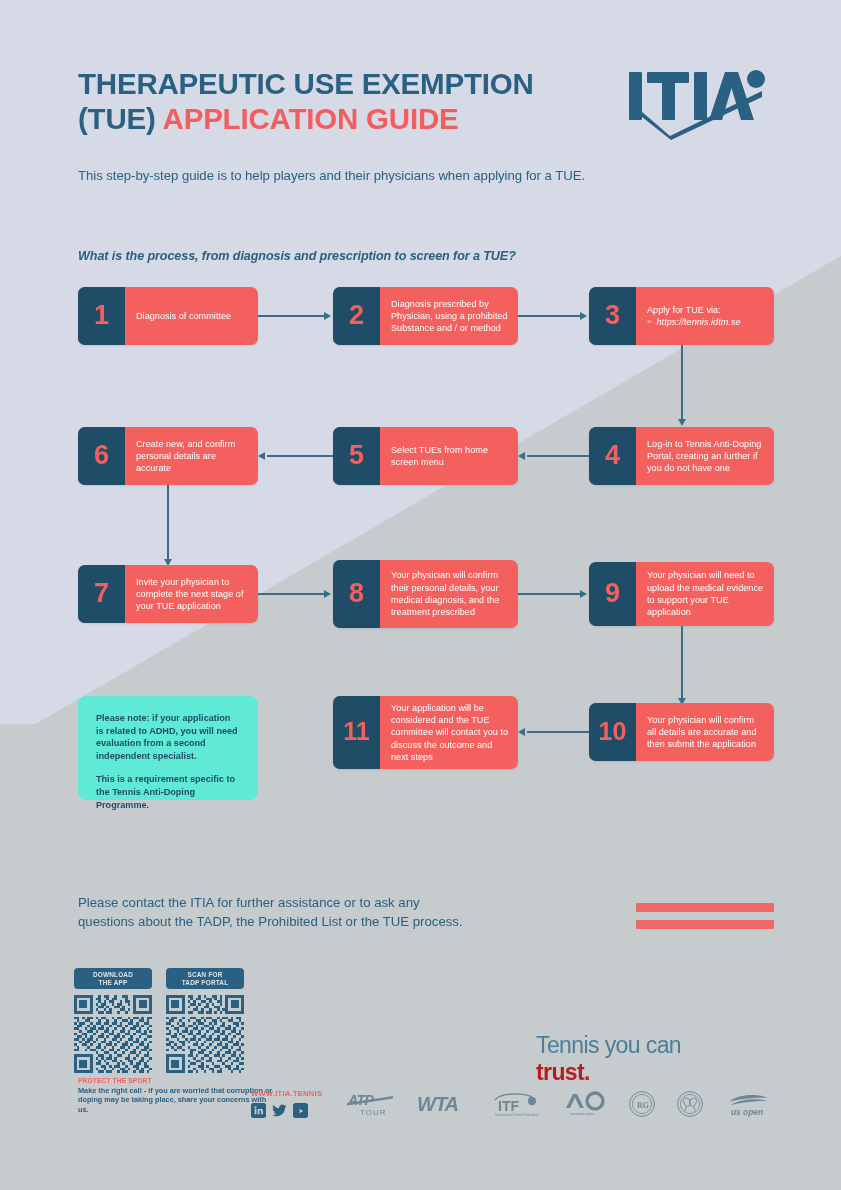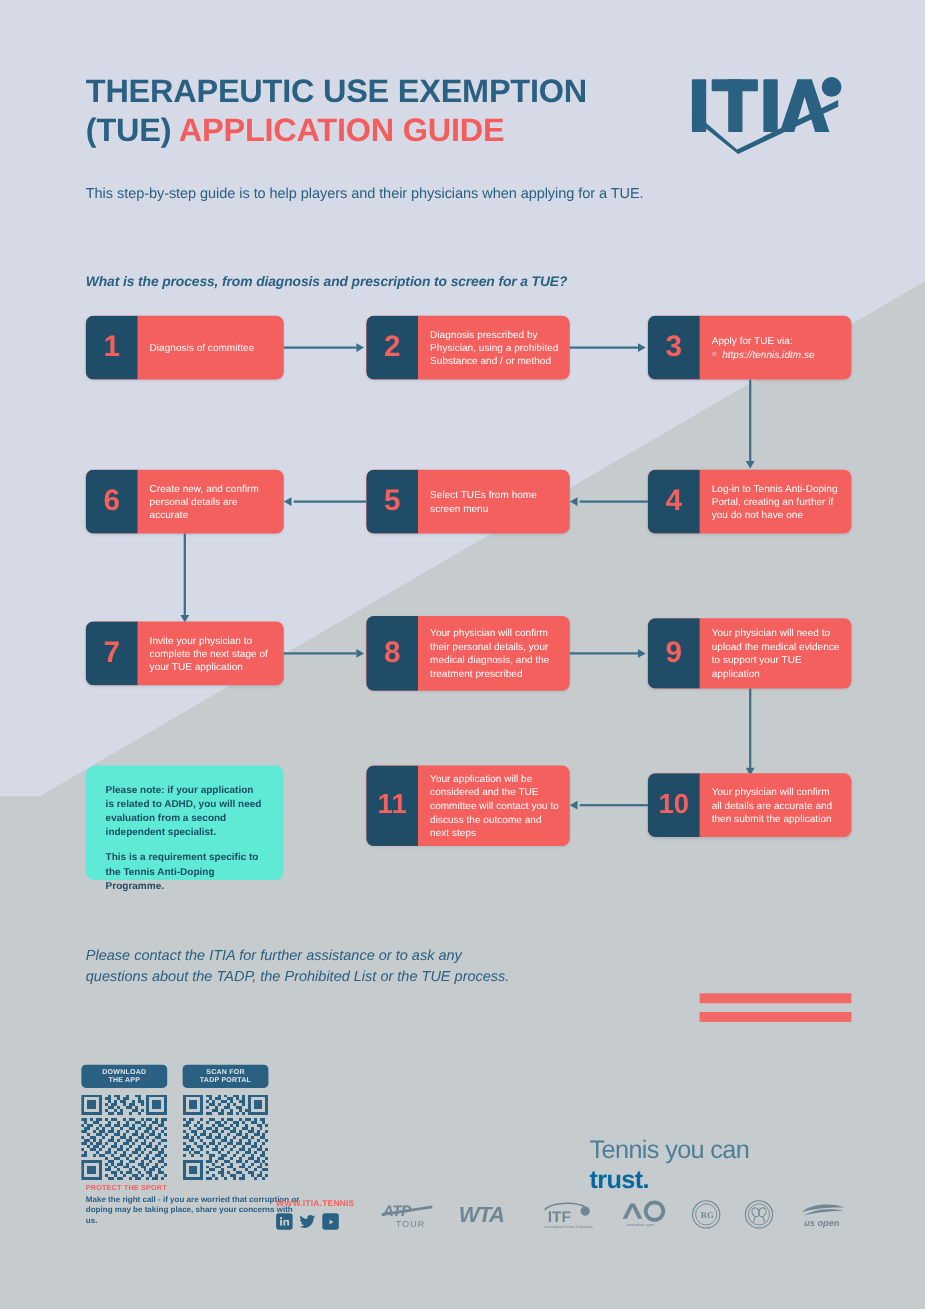--- a/index.html
+++ b/index.html
@@ -97,22 +97,22 @@
   .av { width:1.6px; }
   .head {
     position:absolute; width:0; height:0;
   }
   .head.right { border-left:7px solid #3a6d86; border-top:4.5px solid transparent; border-bottom:4.5px solid transparent; }
   .head.left  { border-right:7px solid #3a6d86; border-top:4.5px solid transparent; border-bottom:4.5px solid transparent; }
   .head.down  { border-top:7px solid #3a6d86; border-left:4.5px solid transparent; border-right:4.5px solid transparent; }
 
   
   .contact {
-    position:absolute; left:78px; top:859px;
-    font-size:13.2px; line-height:19px; color:#2a6081;font-style:italic;
+    position:absolute; left:78px; top:893px;
+    font-size:13.2px; line-height:19px; color:#2a6081;
   }
   .redact { position:absolute; right:0; }
   .redact-bar {
     position:absolute; height:9px; background:#f4605e; opacity:.92;
   }
 
   
   .qr-wrap { position:absolute; left:74px; top:968px; }
   .qr-col { position:absolute; top:0; }
   .qr-btn {
@@ -135,21 +135,21 @@
   .soc {
     width:15px; height:15px; border-radius:2.5px;
     background:#2a6081; display:flex; align-items:center; justify-content:center;
   }
   .soc.plain { background:transparent; }
 
   .tagline {
     position:absolute; left:536px; top:1032px;
     font-size:23px; color:#4d7e97; letter-spacing:-0.6px; font-weight:300;
   }
-  .tagline b { color:#0369a1; font-weight:bold; }
+  .tagline b { color:#b91c1c; font-weight:bold; }
 
   .sponsors { position:absolute; left:346px; top:1090px; display:flex; align-items:center; gap:20px; }
   .sp { color:#6f8795; display:flex; align-items:center; }
 </style>
 </head>
 <body>
 
 <div id="page">
 
   <div class="bg-mid"></div>

